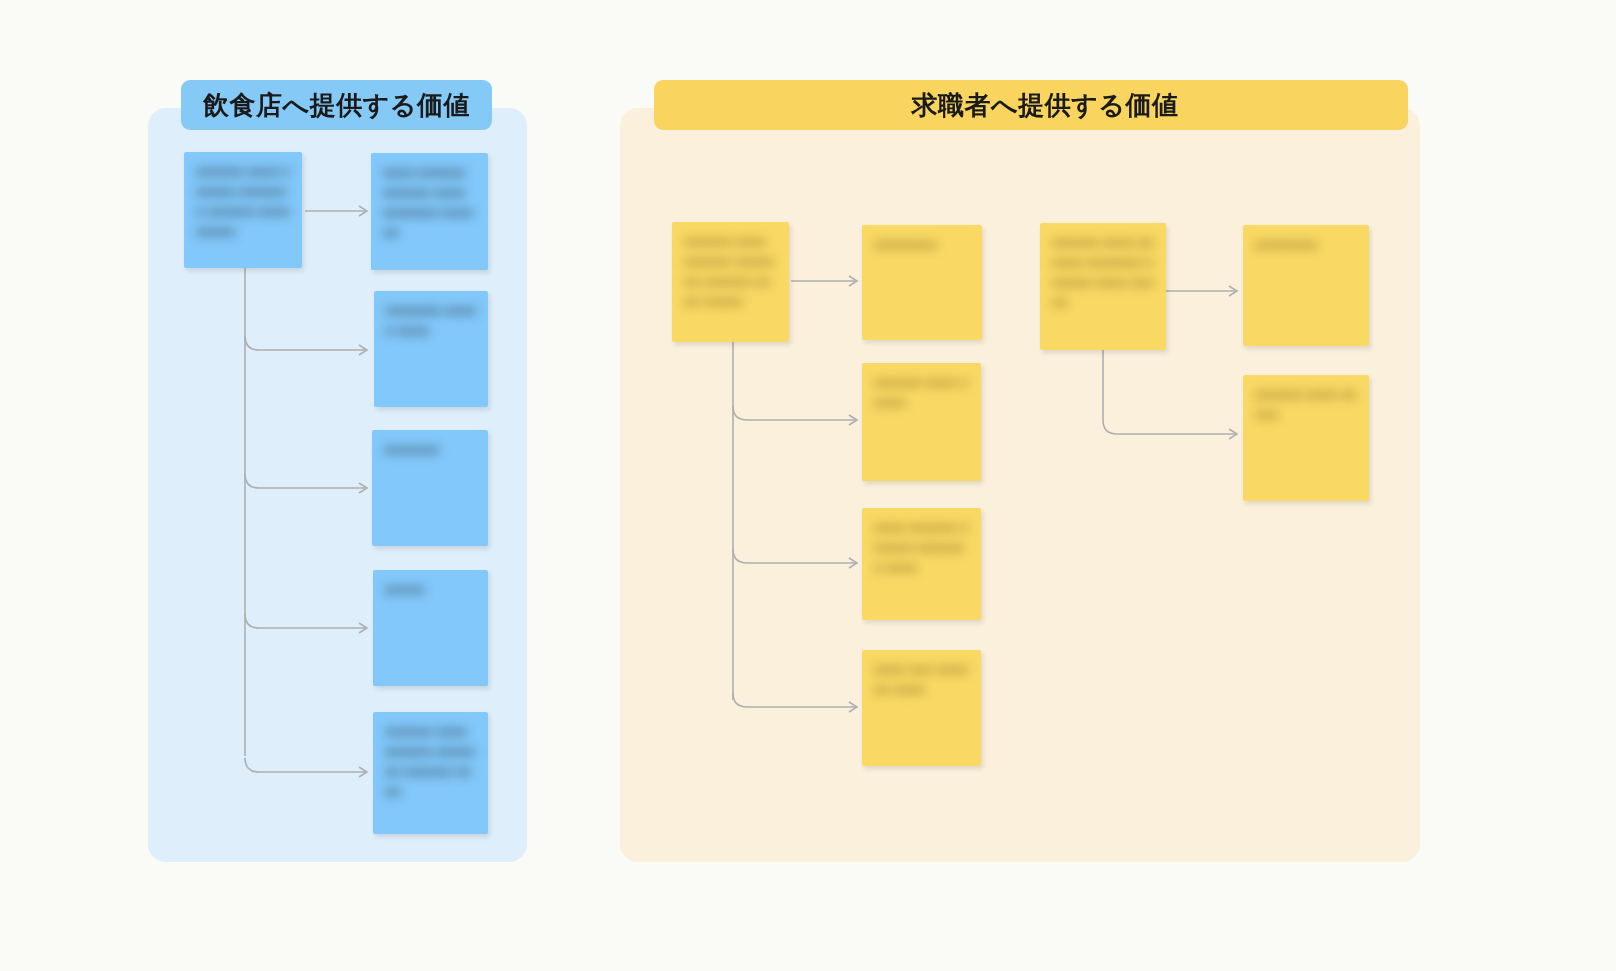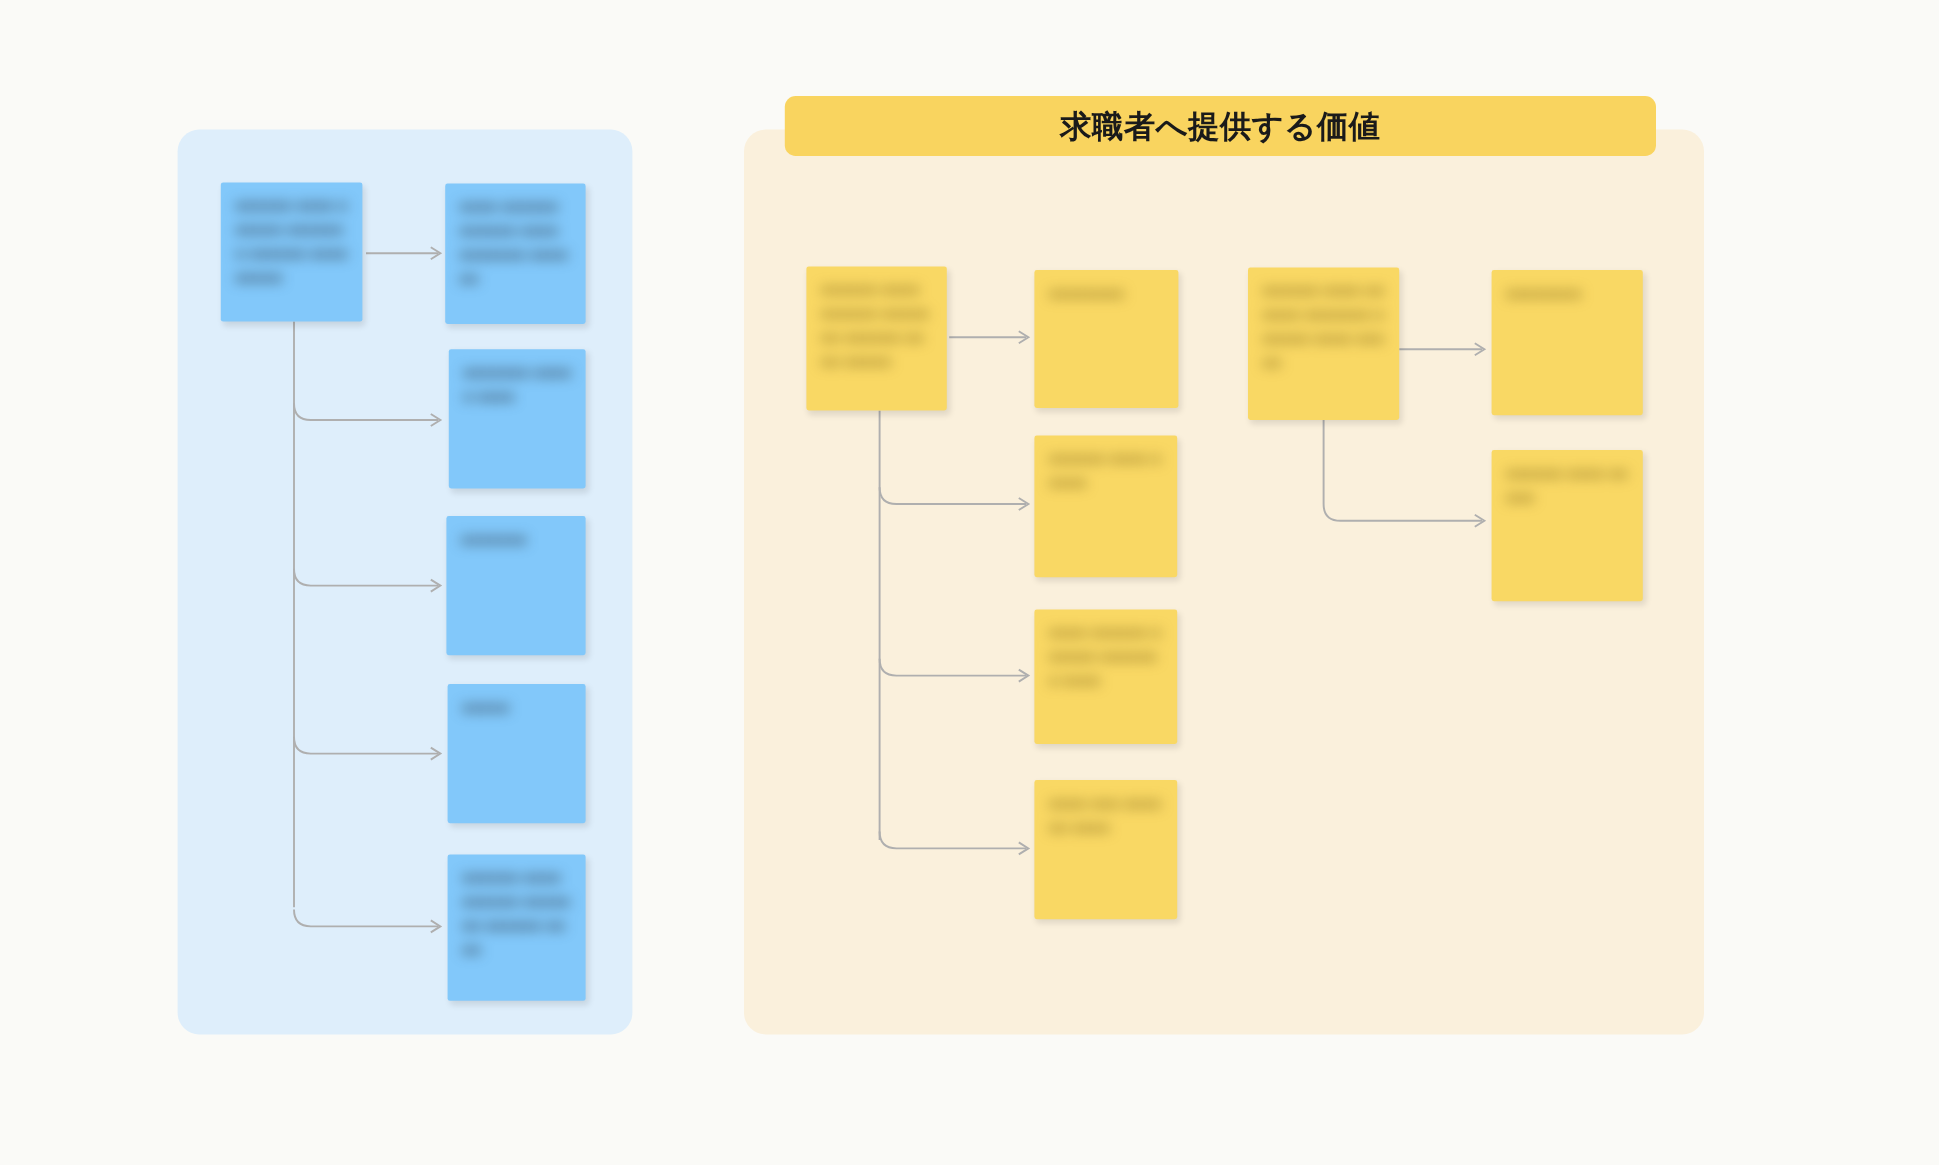--- a/index.html
+++ b/index.html
@@ -20,21 +20,21 @@
     position:absolute;
     display:flex;align-items:center;justify-content:center;
     border-radius:9px;
     font-weight:700;
     font-size:26px;
     letter-spacing:.5px;
     color:#1A1A1A;
     white-space:nowrap;
   }
   .title-pill.blue{background:#85C9F7;}
-  .title-pill.cream{background:#F9D45F;}
+  .title-pill.cream{background:#F9D45F;padding-left:28px;}
 
   .node{
     position:absolute;
     border-radius:2px;
     box-shadow:2px 3px 5px rgba(0,0,0,.11);
     overflow:hidden;
   }
   .node.blue{background:#82C8FA;}
   .node.yellow{background:#F9D864;}
 
@@ -77,20 +77,21 @@
     <path d="M245,336 q0,14 14,14 H365"></path>
     <polyline class="head" points="359,345 367,350 359,355"></polyline>
     <path d="M245,474 q0,14 14,14 H365"></path>
     <polyline class="head" points="359,483 367,488 359,493"></polyline>
     <path d="M245,614 q0,14 14,14 H365"></path>
     <polyline class="head" points="359,623 367,628 359,633"></polyline>
     <path d="M245,758 q0,14 14,14 H365"></path>
     <polyline class="head" points="359,767 367,772 359,777"></polyline>
   </svg>
 
+  <div class="title-pill blue" style="left:181px;top:80px;width:311px;height:50px;">飲食店へ提供する価値</div>
 
   <div class="node blue" style="left:184px;top:152px;width:118px;height:116px;">
     <div class="txt">■■■■■■ ■■■■ ■■■■■■ ■■■■■■■ ■■■■■■ ■■■■ ■■■■■</div>
   </div>
   <div class="node blue" style="left:371px;top:153px;width:117px;height:117px;">
     <div class="txt">■■■■ ■■■■■■ ■■■■■■ ■■■■ ■■■■■■■ ■■■■■■</div>
   </div>
   <div class="node blue" style="left:374px;top:291px;width:114px;height:116px;">
     <div class="txt">■■■■■■■ ■■■■■ ■■■■</div>
   </div>

